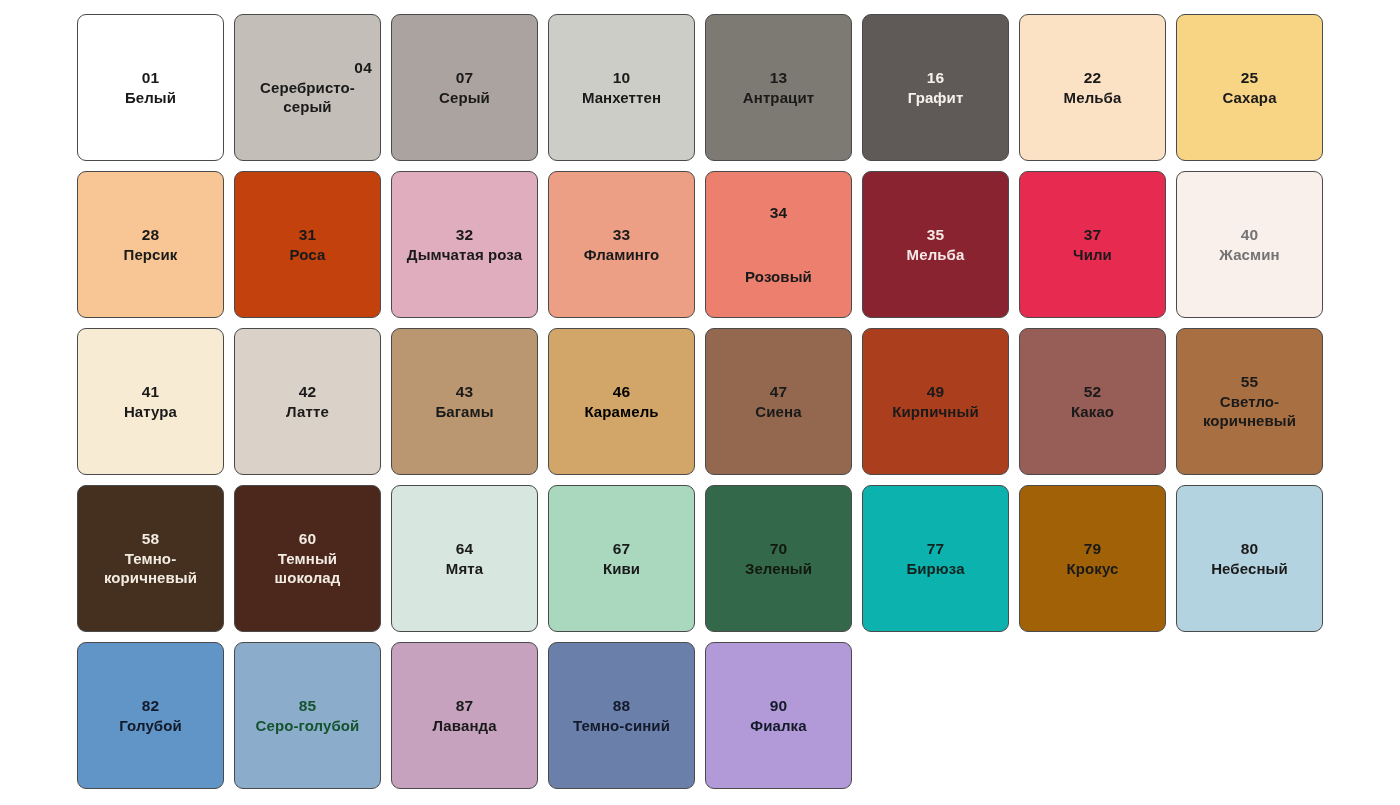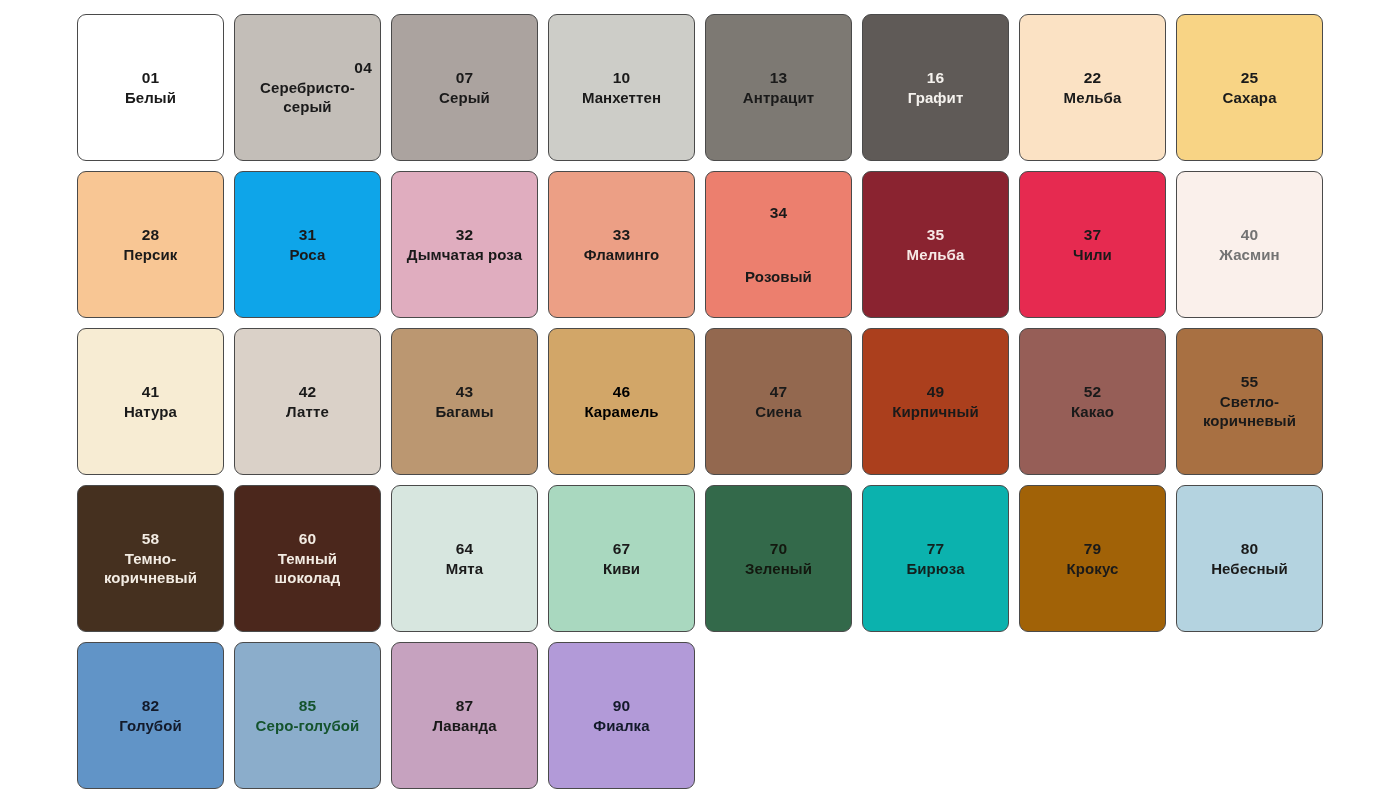--- a/index.html
+++ b/index.html
@@ -89,21 +89,21 @@
       <div class="label">Мельба</div>
     </div>
     <div class="swatch" style="background: rgb(248, 212, 133); color: rgb(26, 26, 26); border-color: rgb(74, 74, 74);">
       <div class="code">25</div>
       <div class="label">Сахара</div>
     </div>
     <div class="swatch" style="background: rgb(248, 198, 148); color: rgb(26, 26, 26); border-color: rgb(74, 74, 74);">
       <div class="code">28</div>
       <div class="label">Персик</div>
     </div>
-    <div class="swatch" style="background: #0ea5e9; color: rgb(26, 26, 26); border-color: rgb(74, 74, 74);">
+    <div class="swatch" style="background: #c2410c; color: rgb(26, 26, 26); border-color: rgb(74, 74, 74);">
       <div class="code">31</div>
       <div class="label">Роса</div>
     </div>
     <div class="swatch" style="background: rgb(224, 173, 191); color: rgb(26, 26, 26); border-color: rgb(74, 74, 74);">
       <div class="code">32</div>
       <div class="label">Дымчатая роза</div>
     </div>
     <div class="swatch" style="background: rgb(236, 159, 133); color: rgb(26, 26, 26); border-color: rgb(74, 74, 74);">
       <div class="code">33</div>
       <div class="label">Фламинго</div>
@@ -193,17 +193,21 @@
       <div class="label">Голубой</div>
     </div>
     <div class="swatch" style="background: rgb(139, 173, 203); color: #14532d; border-color: rgb(74, 74, 74);">
       <div class="code">85</div>
       <div class="label">Серо-голубой</div>
     </div>
     <div class="swatch" style="background: rgb(198, 162, 191); color: rgb(26, 26, 26); border-color: rgb(74, 74, 74);">
       <div class="code">87</div>
       <div class="label">Лаванда</div>
     </div>
+    <div class="swatch" style="background: rgb(107, 127, 171); color: rgb(19, 26, 42); border-color: rgb(74, 74, 74);">
+      <div class="code">88</div>
+      <div class="label">Темно-синий</div>
+    </div>
     <div class="swatch" style="background: rgb(178, 154, 216); color: rgb(19, 26, 42); border-color: rgb(74, 74, 74);">
       <div class="code">90</div>
       <div class="label">Фиалка</div>
     </div>
   </main>
 
 </body></html>

